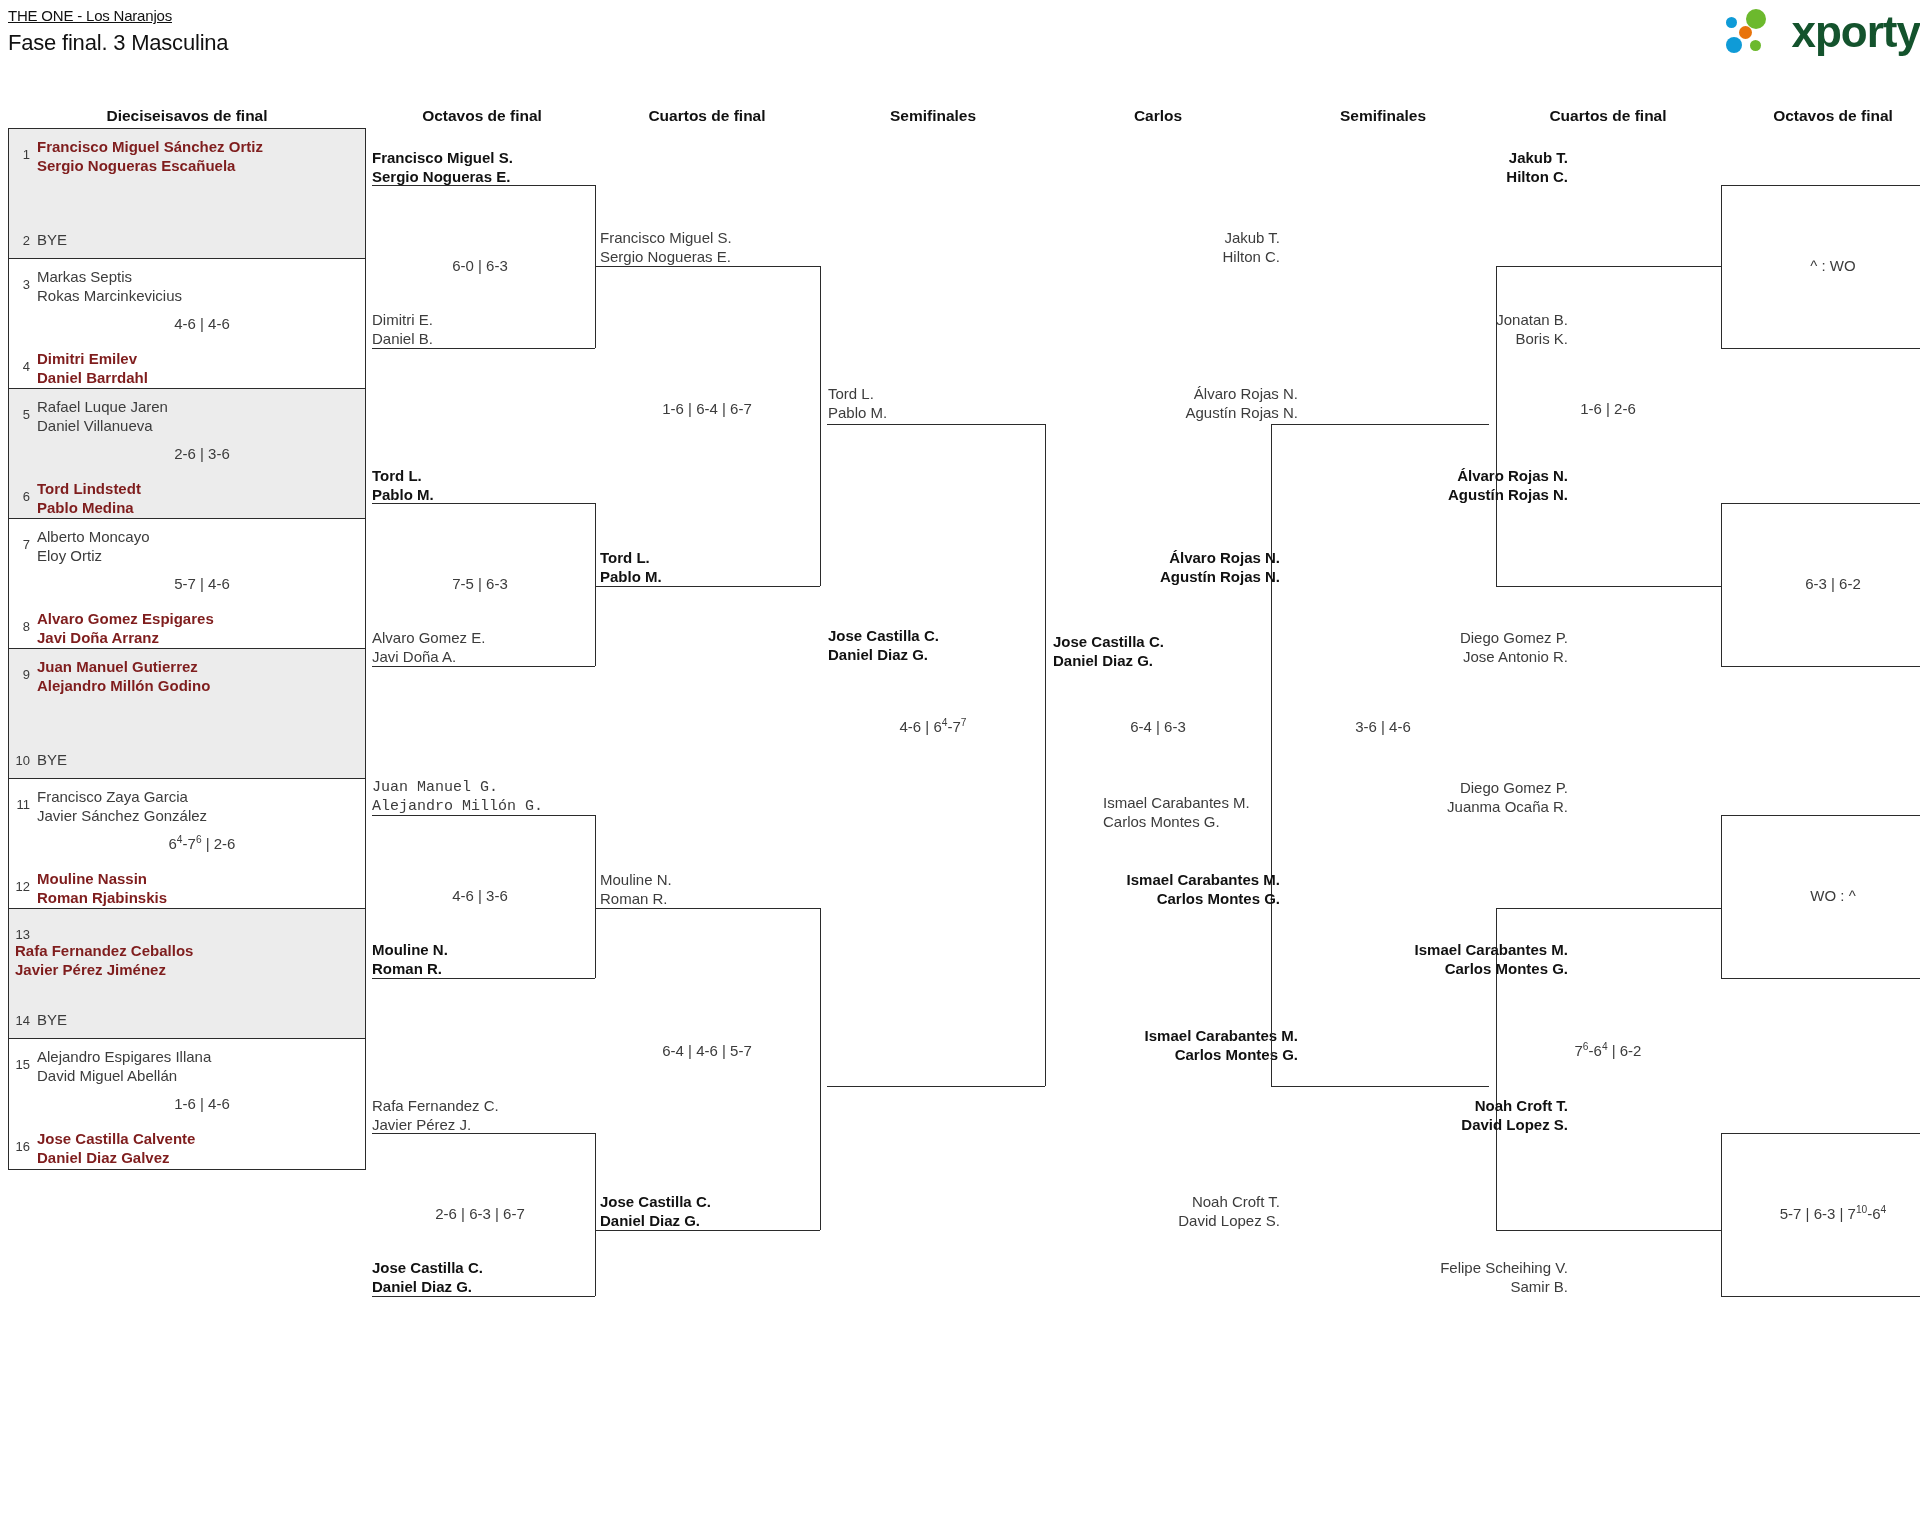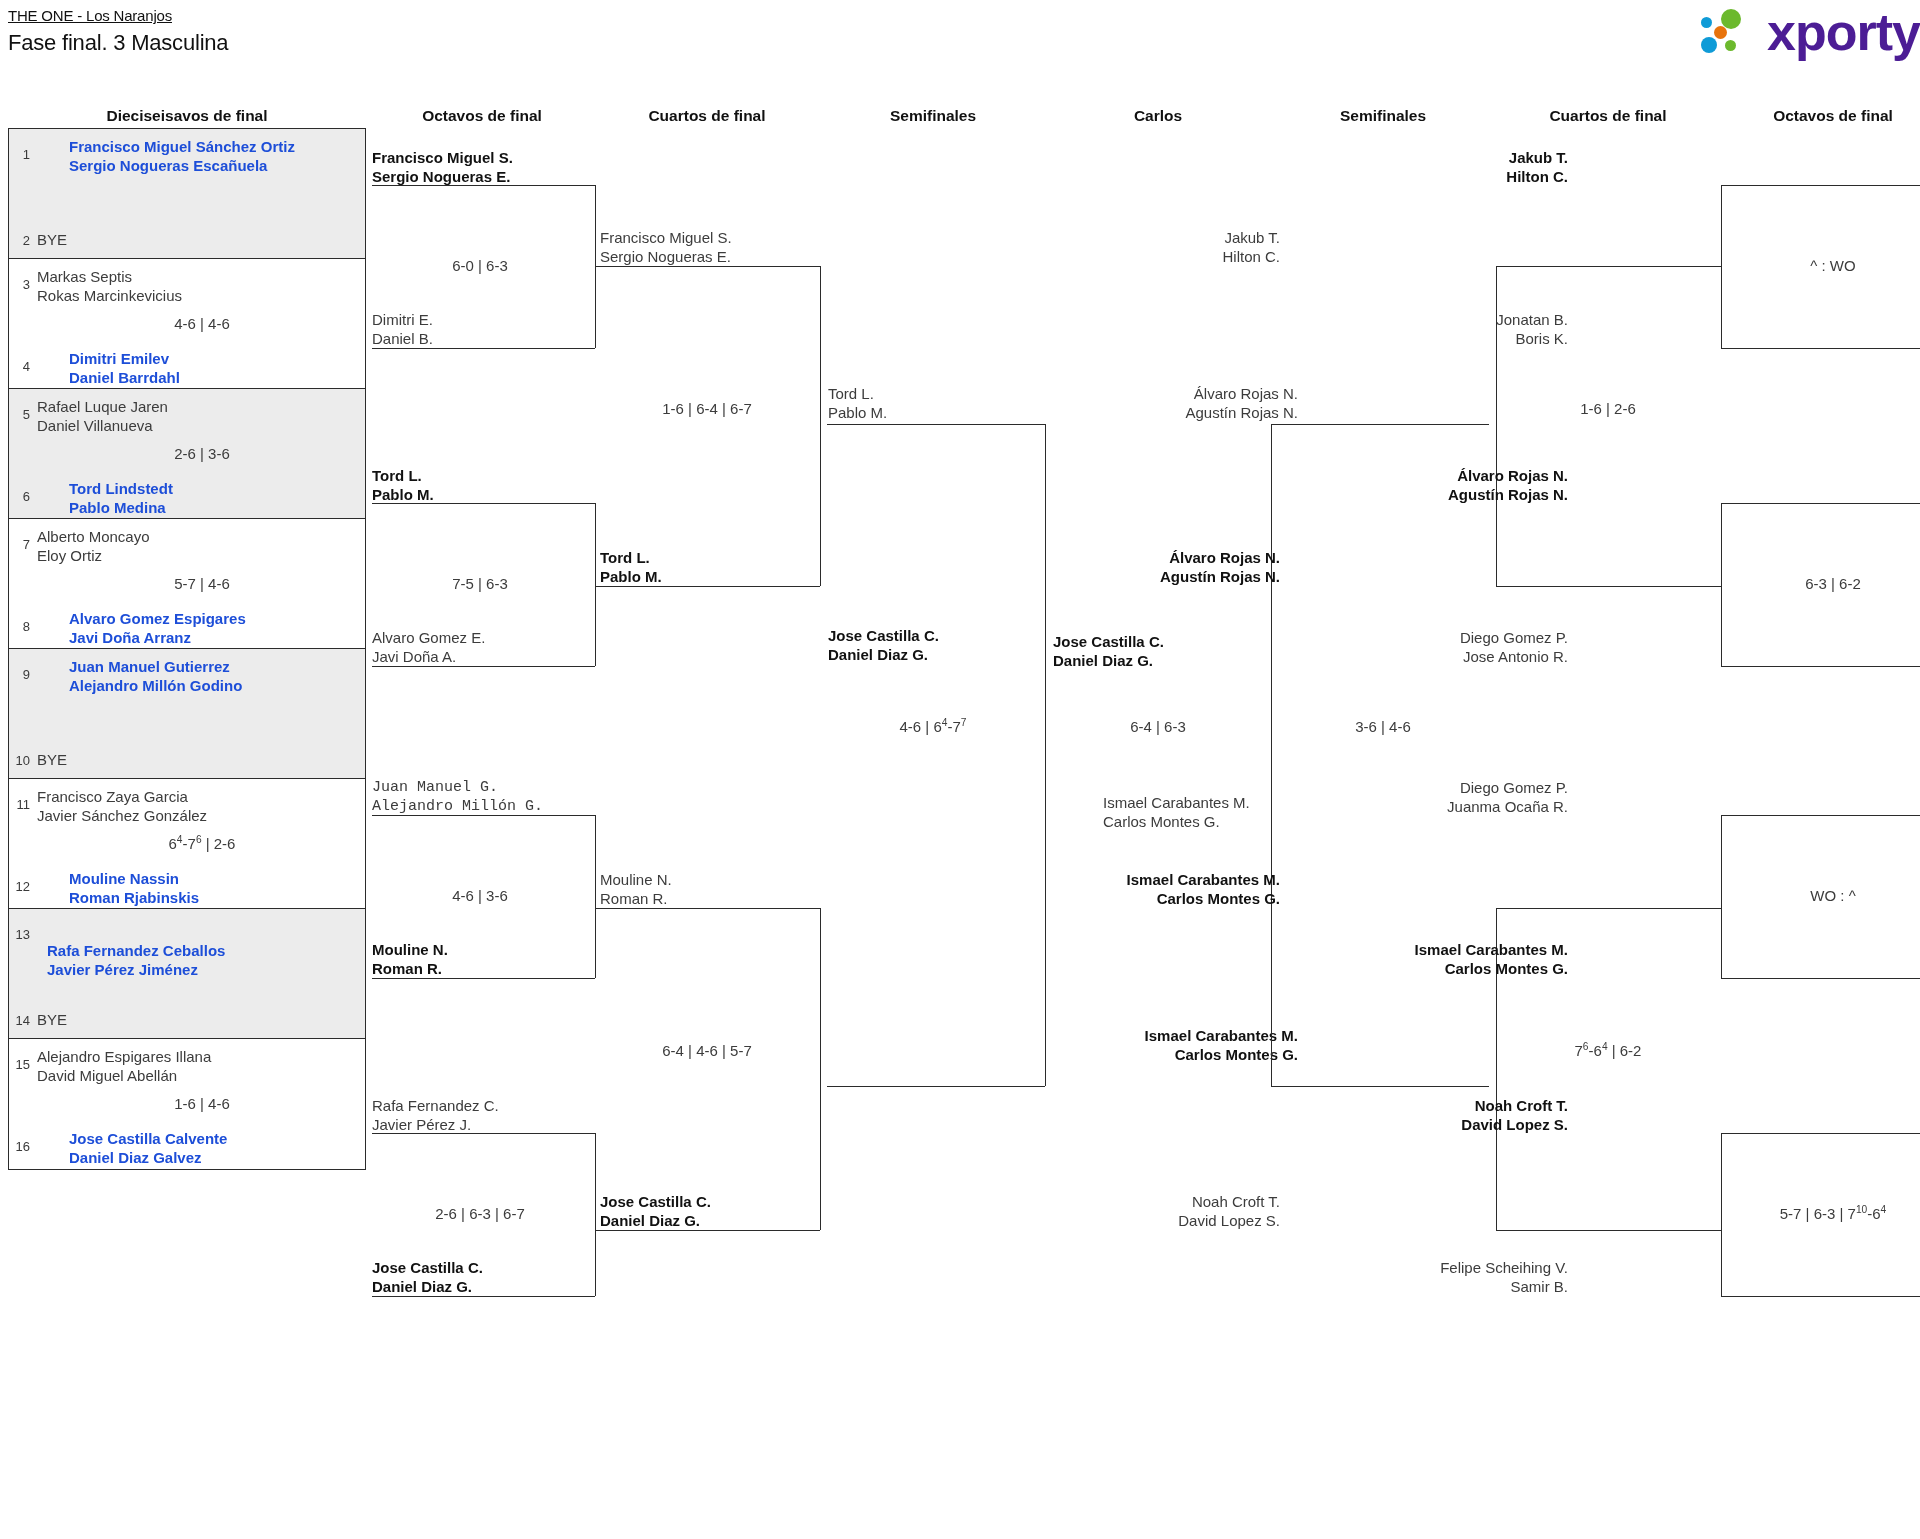--- a/index.html
+++ b/index.html
@@ -13,37 +13,37 @@
   #root{position:relative;width:1920px;height:1539px;}
 
   
   .title-block{position:absolute;left:8px;top:2px;}
   .title-block .l1{font-size:15px;font-weight:400;letter-spacing:-0.2px;line-height:27px;color:#111;text-decoration:underline;}
   .title-block .l2{font-size:22px;font-weight:400;letter-spacing:-0.2px;line-height:27px;color:#111;}
 
   .logo{position:absolute;right:0px;top:4px;display:flex;align-items:center;height:56px;}
   .logo .dots{position:relative;width:62px;height:50px;margin-right:4px;}
   .logo .dots i{position:absolute;border-radius:50%;display:block;}
-  .logo-word{font-size:52px;font-weight:700;color:#4c1d95;letter-spacing:-1px;line-height:48px;}
+  .logo-word{font-size:44px;font-weight:700;color:#14532d;letter-spacing:-1px;line-height:48px;}
 
   
   .rhead{position:absolute;font-size:15.5px;font-weight:700;color:#111;text-align:center;white-space:nowrap;}
 
   
   .seedlist{position:absolute;left:8px;top:128px;width:358px;border:1px solid #2b2b2b;}
   .seedcell{position:relative;border-bottom:1px solid #2b2b2b;}
   .seedcell:last-child{border-bottom:none;}
   .seedcell.shade{background:#ececec;}
   .seedcell.plain{background:#ffffff;}
   .seedrow{position:relative;display:flex;align-items:flex-start;padding:6px 8px 4px 6px;}
   .seednum{width:22px;flex:0 0 22px;font-size:13px;color:#3a3a3a;text-align:right;padding-right:7px;
            padding-top:11px;line-height:13px;}
   .seednum.single{padding-top:3px;}
   .seednames{font-size:15px;line-height:19px;color:#3c3c3c;}
-  .seednames.win{font-weight:700;color:#1d4ed8;margin-left:32px;}
+  .seednames.win{font-weight:700;color:#7f1d1d;}
   .seednames .n{display:block;white-space:nowrap;}
   .seedscore{text-align:center;font-size:15px;color:#3c3c3c;padding:2px 0 2px 0;}
   .byeline{font-size:15px;color:#3c3c3c;}
 
   
   .names{position:absolute;font-size:15px;line-height:19px;color:#3c3c3c;white-space:nowrap;}
   .names.win{font-weight:700;color:#111;}
   .names.right{text-align:right;}
   .score{position:absolute;font-size:15px;color:#3c3c3c;white-space:nowrap;text-align:center;}
   .conn{position:absolute;border-color:#2b2b2b;border-style:solid;border-width:0;}

